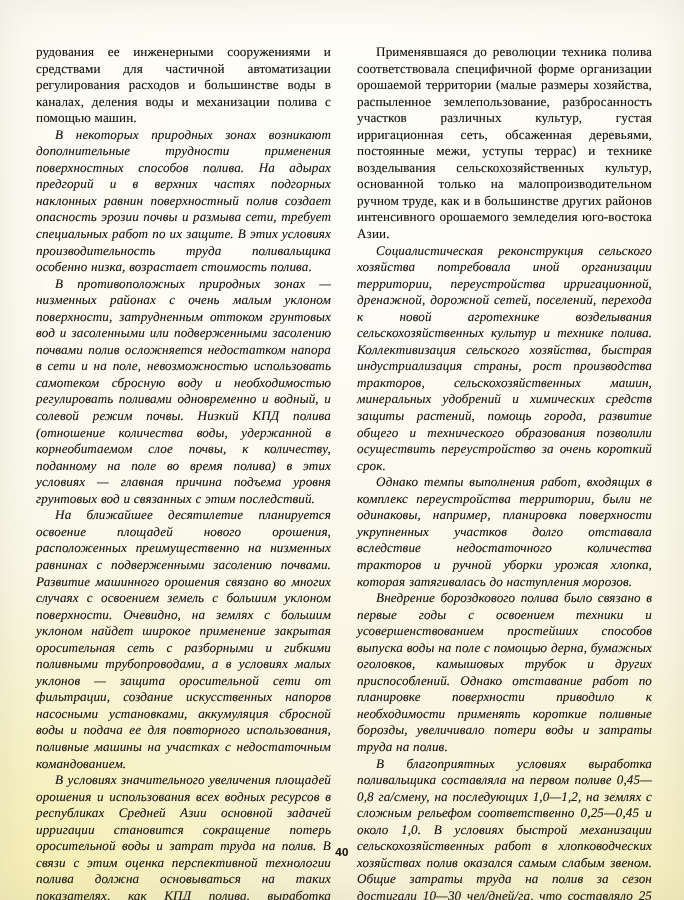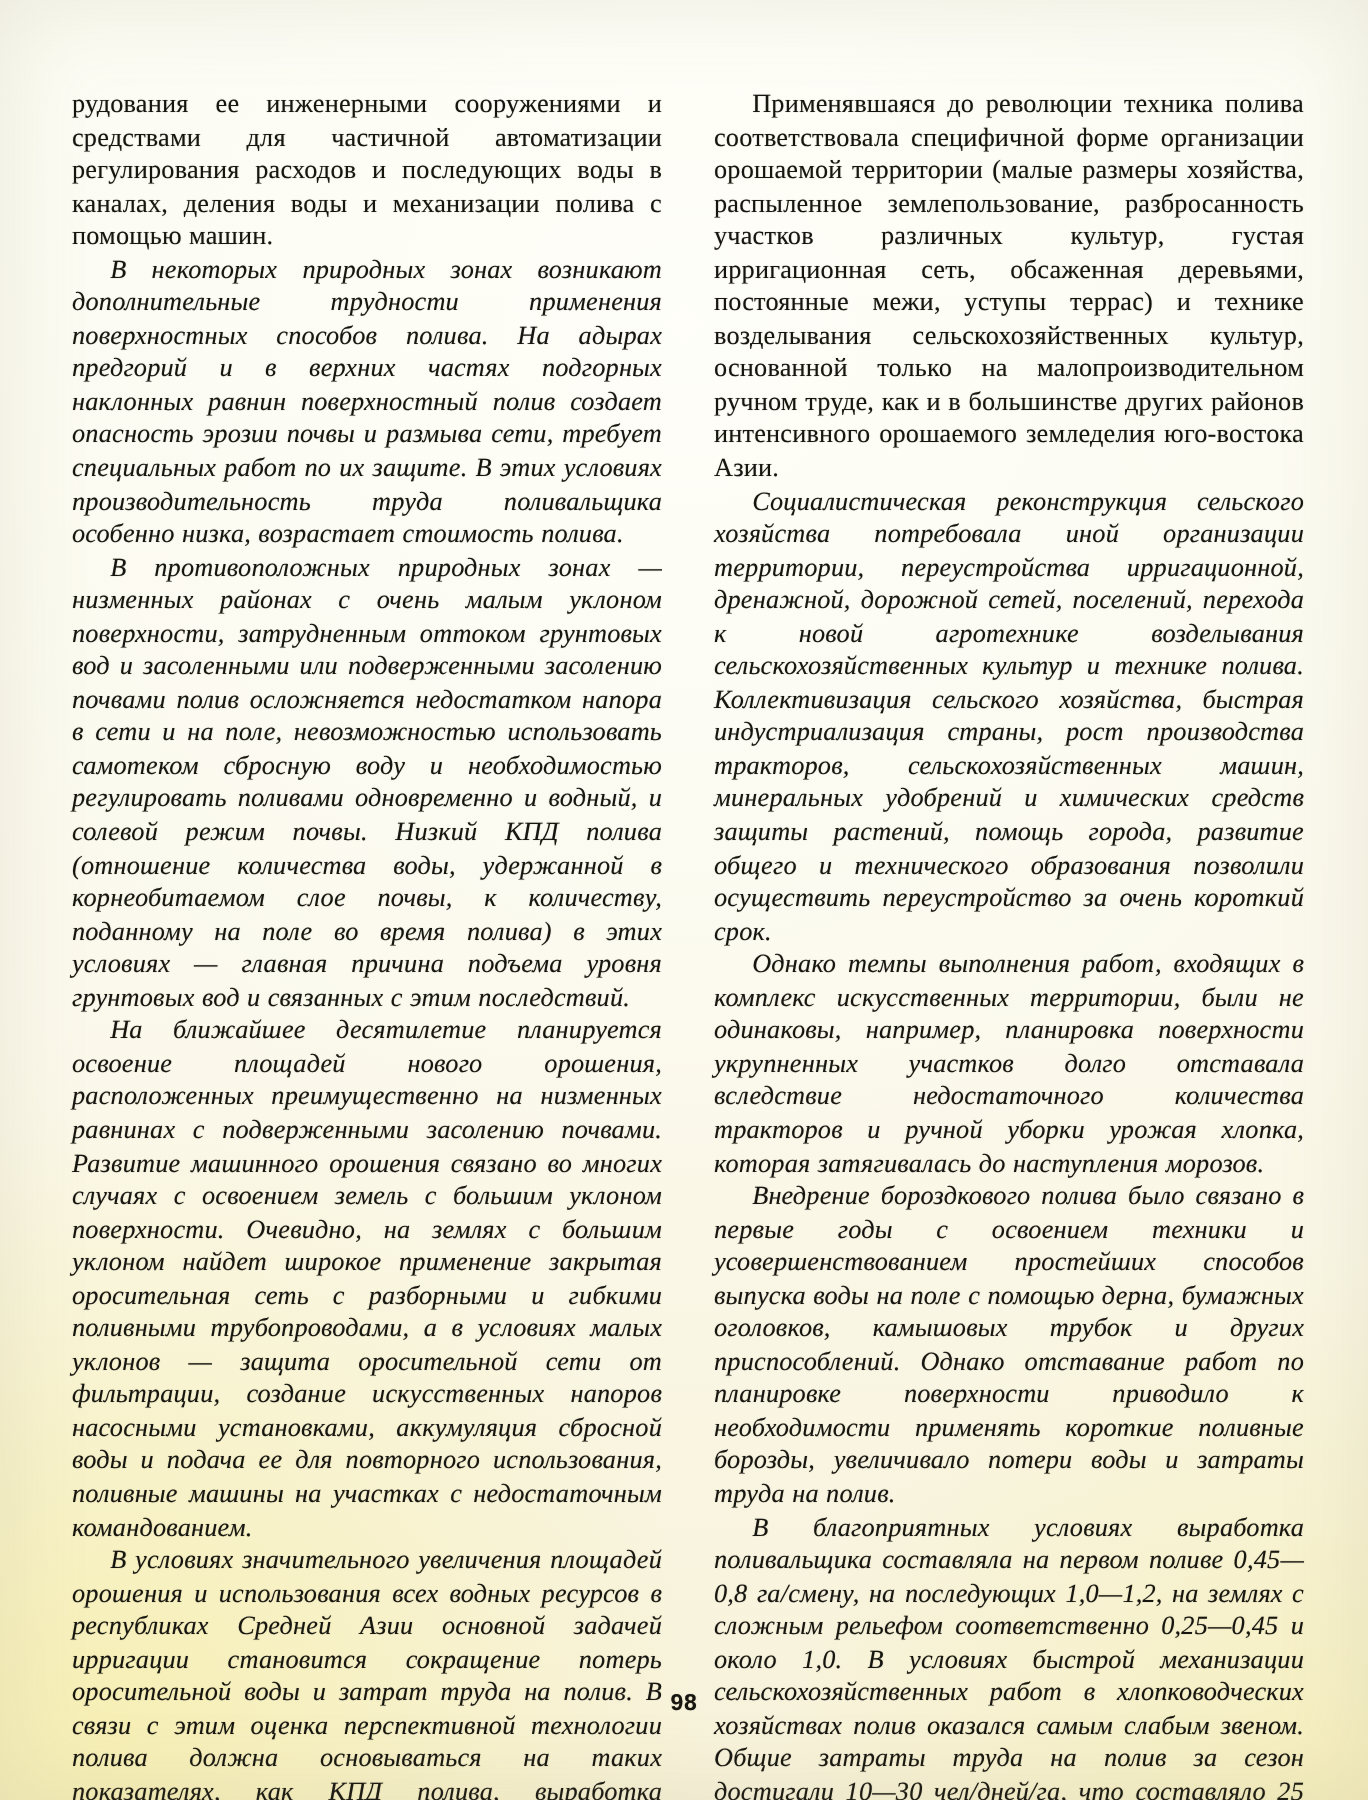--- a/index.html
+++ b/index.html
@@ -86,33 +86,33 @@
   }
 </style>
 </head>
 <body>
 
 <div class="page">
 
   <div class="columns">
 
     <div class="col">
-      <p class="para cont">рудования ее инженерными сооружениями и средствами для частичной автоматизации регулирования расходов и последующих воды в каналах, деления воды и механизации полива с помощью машин.</p>
+      <p class="para cont">рудования ее инженерными сооружениями и средствами для частичной автоматизации регулирования расходов и большинстве воды в каналах, деления воды и механизации полива с помощью машин.</p>
       <p class="para">В некоторых природных зонах возникают дополнительные трудности применения поверхностных способов полива. На адырах предгорий и в верхних частях подгорных наклонных равнин поверхностный полив создает опасность эрозии почвы и размыва сети, требует специальных работ по их защите. В этих условиях производительность труда поливальщика особенно низка, возрастает стоимость полива.</p>
       <p class="para">В противоположных природных зонах — низменных районах с очень малым уклоном поверхности, затрудненным оттоком грунтовых вод и засоленными или подверженными засолению почвами полив осложняется недостатком напора в сети и на поле, невозможностью использовать самотеком сбросную воду и необходимостью регулировать поливами одновременно и водный, и солевой режим почвы. Низкий КПД полива (отношение количества воды, удержанной в корнеобитаемом слое почвы, к количеству, поданному на поле во время полива) в этих условиях — главная причина подъема уровня грунтовых вод и связанных с этим последствий.</p>
       <p class="para">На ближайшее десятилетие планируется освоение площадей нового орошения, расположенных преимущественно на низменных равнинах с подверженными засолению почвами. Развитие машинного орошения связано во многих случаях с освоением земель с большим уклоном поверхности. Очевидно, на землях с большим уклоном найдет широкое применение закрытая оросительная сеть с разборными и гибкими поливными трубопроводами, а в условиях малых уклонов — защита оросительной сети от фильтрации, создание искусственных напоров насосными установками, аккумуляция сбросной воды и подача ее для повторного использования, поливные машины на участках с недостаточным командованием.</p>
       <p class="para">В условиях значительного увеличения площадей орошения и использования всех водных ресурсов в республиках Средней Азии основной задачей ирригации становится сокращение потерь оросительной воды и затрат труда на полив. В связи с этим оценка перспективной технологии полива должна основываться на таких показателях, как КПД полива, выработка поливальщика, затраты подаваемой воды на единицу продукции, общий хозяйственный и экономический результат орошения сельскохозяйственных культур.</p>
     </div>
 
     <div class="col">
       <p class="para">Применявшаяся до революции техника полива соответствовала специфичной форме организации орошаемой территории (малые размеры хозяйства, распыленное землепользование, разбросанность участков различных культур, густая ирригационная сеть, обсаженная деревьями, постоянные межи, уступы террас) и технике возделывания сельскохозяйственных культур, основанной только на малопроизводительном ручном труде, как и в большинстве других районов интенсивного орошаемого земледелия юго-востока Азии.</p>
       <p class="para">Социалистическая реконструкция сельского хозяйства потребовала иной организации территории, переустройства ирригационной, дренажной, дорожной сетей, поселений, перехода к новой агротехнике возделывания сельскохозяйственных культур и технике полива. Коллективизация сельского хозяйства, быстрая индустриализация страны, рост производства тракторов, сельскохозяйственных машин, минеральных удобрений и химических средств защиты растений, помощь города, развитие общего и технического образования позволили осуществить переустройство за очень короткий срок.</p>
-      <p class="para">Однако темпы выполнения работ, входящих в комплекс искусственных территории, были не одинаковы, например, планировка поверхности укрупненных участков долго отставала вследствие недостаточного количества тракторов и ручной уборки урожая хлопка, которая затягивалась до наступления морозов.</p>
+      <p class="para">Однако темпы выполнения работ, входящих в комплекс переустройства территории, были не одинаковы, например, планировка поверхности укрупненных участков долго отставала вследствие недостаточного количества тракторов и ручной уборки урожая хлопка, которая затягивалась до наступления морозов.</p>
       <p class="para">Внедрение бороздкового полива было связано в первые годы с освоением техники и усовершенствованием простейших способов выпуска воды на поле с помощью дерна, бумажных оголовков, камышовых трубок и других приспособлений. Однако отставание работ по планировке поверхности приводило к необходимости применять короткие поливные борозды, увеличивало потери воды и затраты труда на полив.</p>
       <p class="para">В благоприятных условиях выработка поливальщика составляла на первом поливе 0,45—0,8 га/смену, на последующих 1,0—1,2, на землях с сложным рельефом соответственно 0,25—0,45 и около 1,0. В условиях быстрой механизации сельскохозяйственных работ в хлопководческих хозяйствах полив оказался самым слабым звеном. Общие затраты труда на полив за сезон достигали 10—30 чел/дней/га, что составляло 25—35% всех трудовых затрат по уходу за хлопчатником.</p>
 
     </div>
 
   </div>
 
-  <div class="page-number">98</div>
+  <div class="page-number">40</div>
 
 </div>
 
 </body></html>

